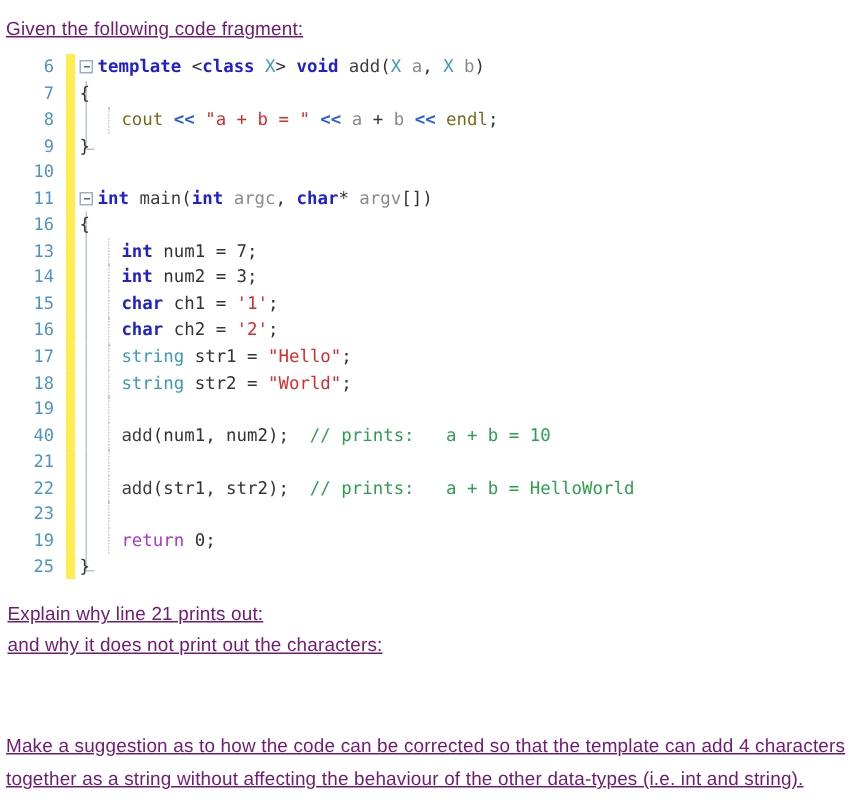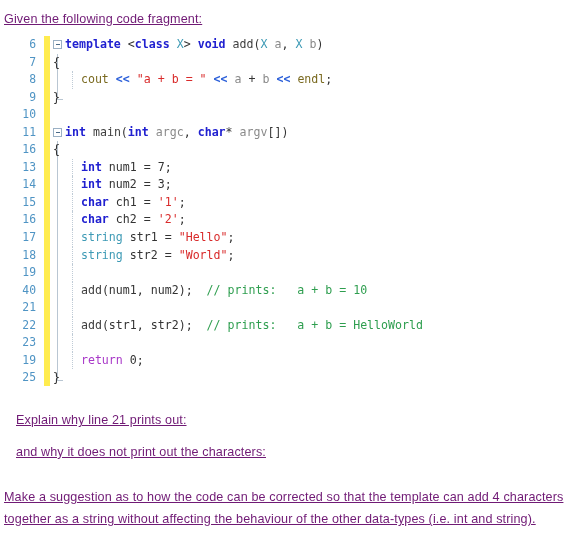--- a/index.html
+++ b/index.html
@@ -35,21 +35,21 @@
     position: absolute;
     left: 4px;
     top: 9px;
   }
   .q-block {
     position: absolute;
     left: 4px;
     top: 398px;
     width: 560px;
   }
-  .q-line { margin: 12px; padding: 0; }
+  .q-line { margin: 1px; padding: 0; }
   .mono-out {
     font-family: "DejaVu Sans Mono", "Liberation Mono", monospace;
     font-size: 11.6px;
     line-height: 20px;
     color: #4a5764;
     margin-left: 20px;
     letter-spacing: 0.02em;
   }
   .para-final {
     position: absolute;

